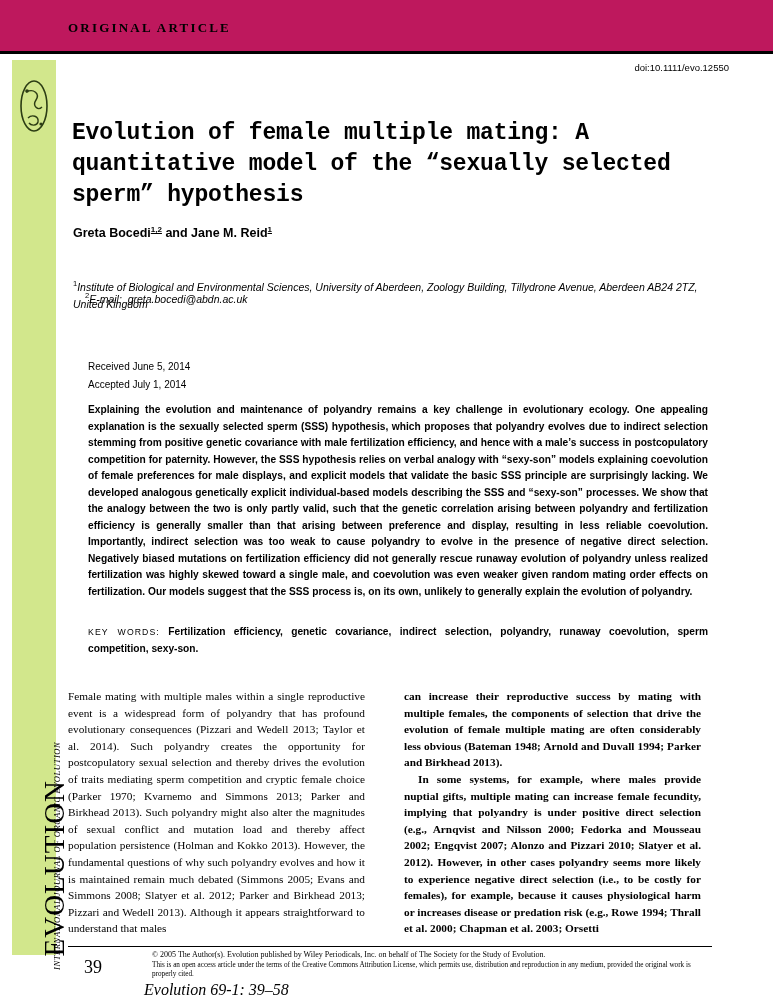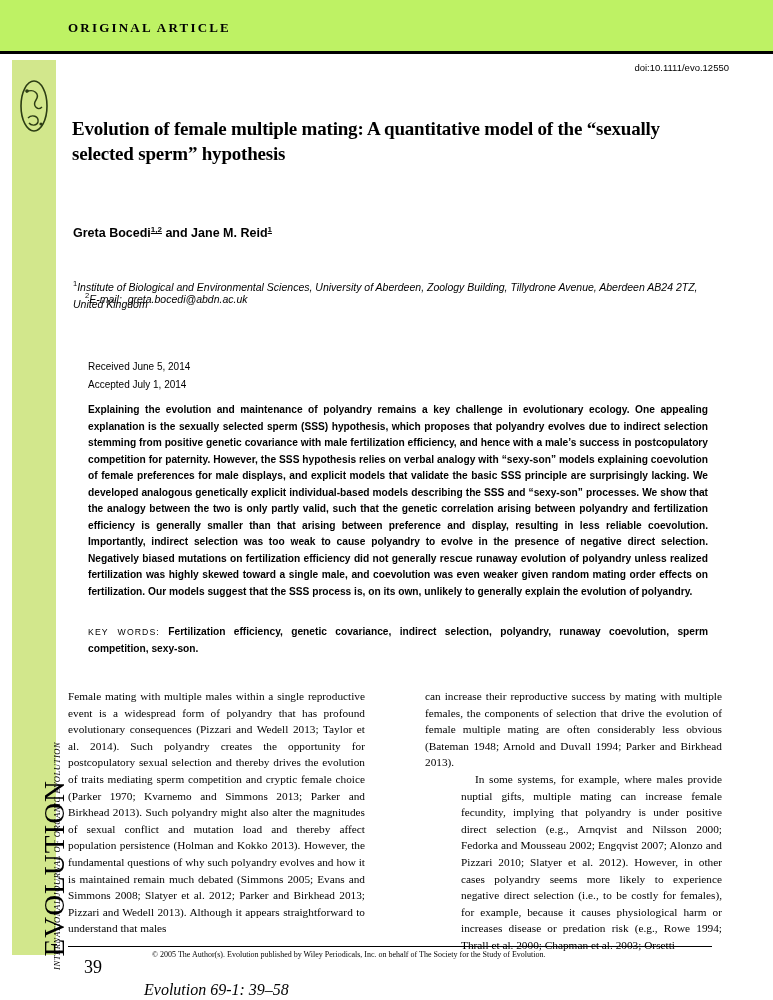--- a/index.html
+++ b/index.html
@@ -20,21 +20,21 @@
     width: 773px;
     height: 1000px;
   }
 
   
   .header-band {
     position: absolute;
     left: 0; top: 0;
     width: 773px;
     height: 52px;
-    background: #bef264;
+    background: #be185d;
   }
   .article-type {
     position: absolute;
     left: 68px;
     top: 20px;
     font-family: "Liberation Serif", serif;
     font-weight: bold;
     font-size: 13px;
     letter-spacing: 2.2px;
   }
@@ -108,23 +108,23 @@
     font-family: "Liberation Sans", sans-serif;
     font-size: 9.5px;
   }
 
   
   .title {
     position: absolute;
     left: 72px;
     top: 103px;
     width: 640px;
-    font-family: Liberation Serif, serif;
+    font-family: Liberation Mono, monospace;
     font-weight: bold;
-    font-size: 19px;
+    font-size: 23px;
     line-height: 1.33;
     letter-spacing: -0.2px;
   }
 
   
   .authors {
     position: absolute;
     left: 73px;
     top: 225px;
     width: 640px;
@@ -195,23 +195,23 @@
     position: absolute;
     top: 688px;
     width: 297px;
     font-family: "Liberation Serif", serif;
     font-size: 11.3px;
     line-height: 1.47;
     text-align: justify;
     hyphens: auto;
   }
   .col.left { left: 68px; }
-  .col.right { left: 425px; }
+  .col.right { left: 404px; font-weight: bold; }
   .col p { margin: 0; }
-  .col p.indent { text-indent: 14px; margin-left: 36px; }
+  .col p.indent { text-indent: 14px; }
 
   
   .footer-rule {
     position: absolute;
     left: 68px;
     top: 946px;
     width: 644px;
     height: 1px;
     background: #000000;
   }
@@ -298,16 +298,17 @@
   </div>
   <div class="col right">
     <p>can increase their reproductive success by mating with multiple females, the components of selection that drive the evolution of female multiple mating are often considerably less obvious (Bateman 1948; Arnold and Duvall 1994; Parker and Birkhead 2013).</p>
     <p class="indent">In some systems, for example, where males provide nuptial gifts, multiple mating can increase female fecundity, implying that polyandry is under positive direct selection (e.g., Arnqvist and Nilsson 2000; Fedorka and Mousseau 2002; Engqvist 2007; Alonzo and Pizzari 2010; Slatyer et al. 2012). However, in other cases polyandry seems more likely to experience negative direct selection (i.e., to be costly for females), for example, because it causes physiological harm or increases disease or predation risk (e.g., Rowe 1994; Thrall et al. 2000; Chapman et al. 2003; Orsetti</p>
   </div>
 
   <div class="footer-rule"></div>
   <div class="page-num">39</div>
   <div class="footer-text">
     <div class="l1">© 2005 The Author(s). Evolution published by Wiley Periodicals, Inc. on behalf of The Society for the Study of Evolution.</div>
+    <div>This is an open access article under the terms of the Creative Commons Attribution License, which permits use, distribution and reproduction in any medium, provided the original work is properly cited.</div>
   </div>
   <div class="footer-journal">Evolution 69-1: 39–58</div>
 
 </div>
 
 </body></html>

